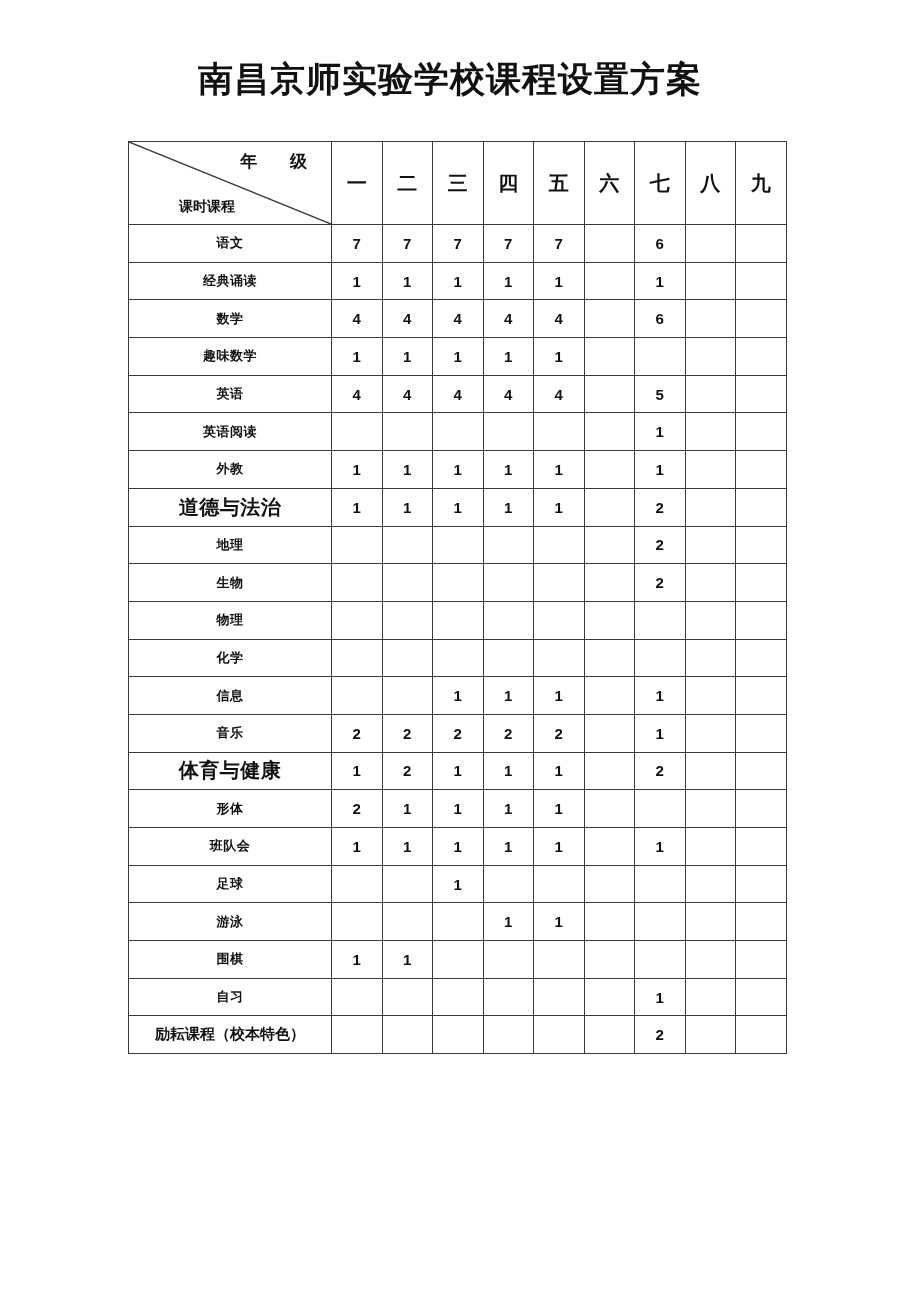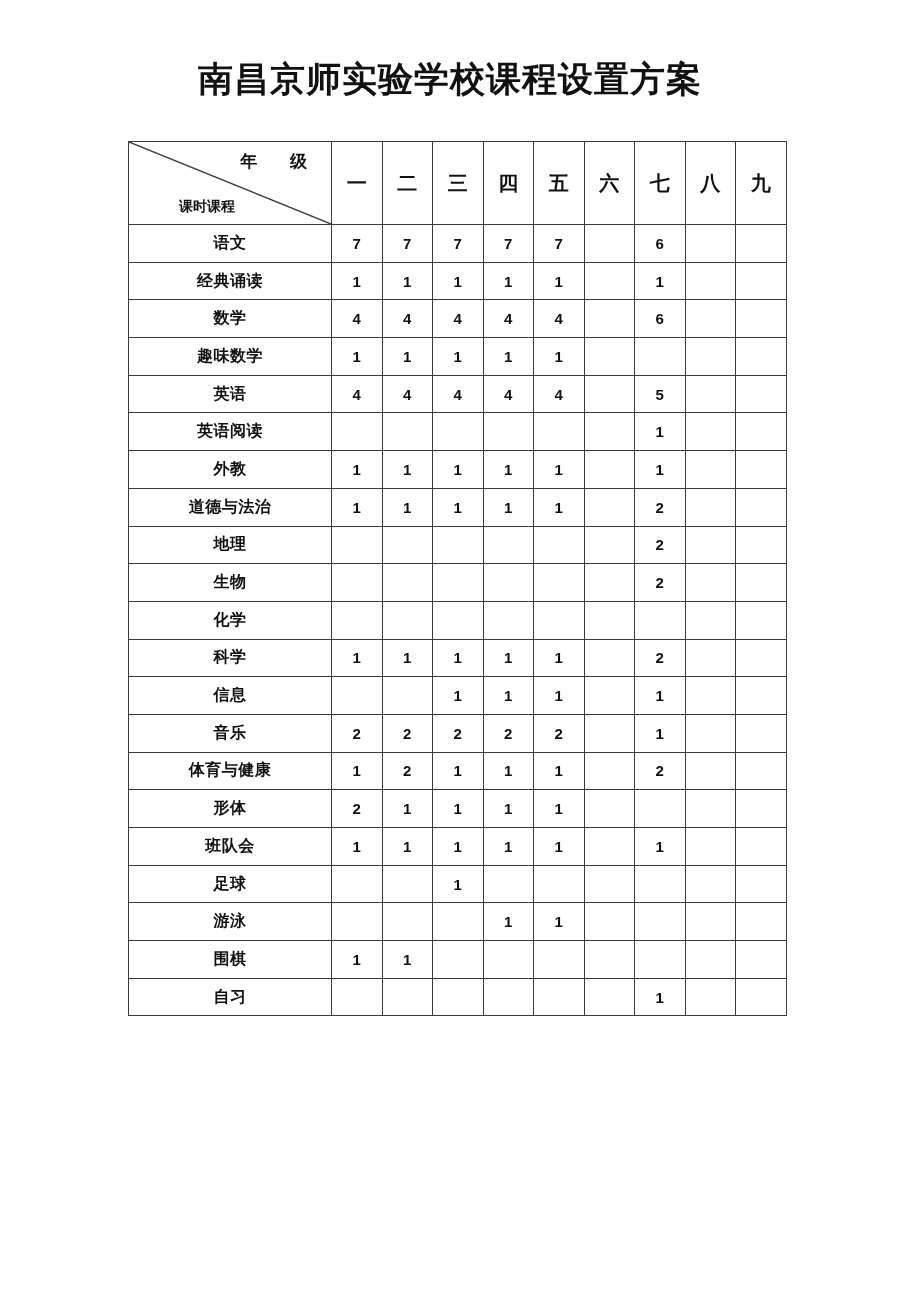--- a/index.html
+++ b/index.html
@@ -88,31 +88,31 @@
     height:82px;
     font-size:20px;
     font-weight:bold;
   }
 
   tr.datarow td{
     height:36.7px;
     font-size:17px;
   }
   tr.datarow td.rowlabel{
-    font-size:16px;
+    font-size:13px;
     font-weight:bold;
     letter-spacing:0.5px;
     white-space:nowrap;
   }
   tr.datarow td.val{
     font-size:15px;
     font-weight:bold;
   }
   tr.datarow td.rowlabel.long{
-    font-size:16px;
+    font-size:20px;
   }
   tr.datarow td.rowlabel.xlong{
     font-size:15px;
     letter-spacing:0;
   }
 </style>
 </head>
 <body>
 
 <div id="page">
@@ -268,44 +268,44 @@
             <td class="val"></td>
             <td class="val"></td>
             <td class="val"></td>
             <td class="val"></td>
             <td class="val"></td>
             <td class="val">2</td>
             <td class="val"></td>
             <td class="val"></td>
           </tr>
           <tr class="datarow">
+            <td class="rowlabel">物理</td>
+            <td class="val"></td>
+            <td class="val"></td>
+            <td class="val"></td>
+            <td class="val"></td>
+            <td class="val"></td>
+            <td class="val"></td>
+            <td class="val"></td>
+            <td class="val"></td>
+            <td class="val"></td>
+          </tr>
+          <tr class="datarow">
             <td class="rowlabel">化学</td>
             <td class="val"></td>
             <td class="val"></td>
             <td class="val"></td>
             <td class="val"></td>
             <td class="val"></td>
             <td class="val"></td>
             <td class="val"></td>
             <td class="val"></td>
             <td class="val"></td>
           </tr>
           <tr class="datarow">
-            <td class="rowlabel">科学</td>
-            <td class="val">1</td>
-            <td class="val">1</td>
-            <td class="val">1</td>
-            <td class="val">1</td>
-            <td class="val">1</td>
-            <td class="val"></td>
-            <td class="val">2</td>
-            <td class="val"></td>
-            <td class="val"></td>
-          </tr>
-          <tr class="datarow">
             <td class="rowlabel">信息</td>
             <td class="val"></td>
             <td class="val"></td>
             <td class="val">1</td>
             <td class="val">1</td>
             <td class="val">1</td>
             <td class="val"></td>
             <td class="val">1</td>
             <td class="val"></td>
             <td class="val"></td>
@@ -396,20 +396,32 @@
           </tr>
           <tr class="datarow">
             <td class="rowlabel">自习</td>
             <td class="val"></td>
             <td class="val"></td>
             <td class="val"></td>
             <td class="val"></td>
             <td class="val"></td>
             <td class="val"></td>
             <td class="val">1</td>
+            <td class="val"></td>
+            <td class="val"></td>
+          </tr>
+          <tr class="datarow">
+            <td class="rowlabel xlong">励耘课程（校本特色）</td>
+            <td class="val"></td>
+            <td class="val"></td>
+            <td class="val"></td>
+            <td class="val"></td>
+            <td class="val"></td>
+            <td class="val"></td>
+            <td class="val">2</td>
             <td class="val"></td>
             <td class="val"></td>
           </tr>
         </tbody>
     </table>
   </div>
 
 </div>
 
 </body></html>

